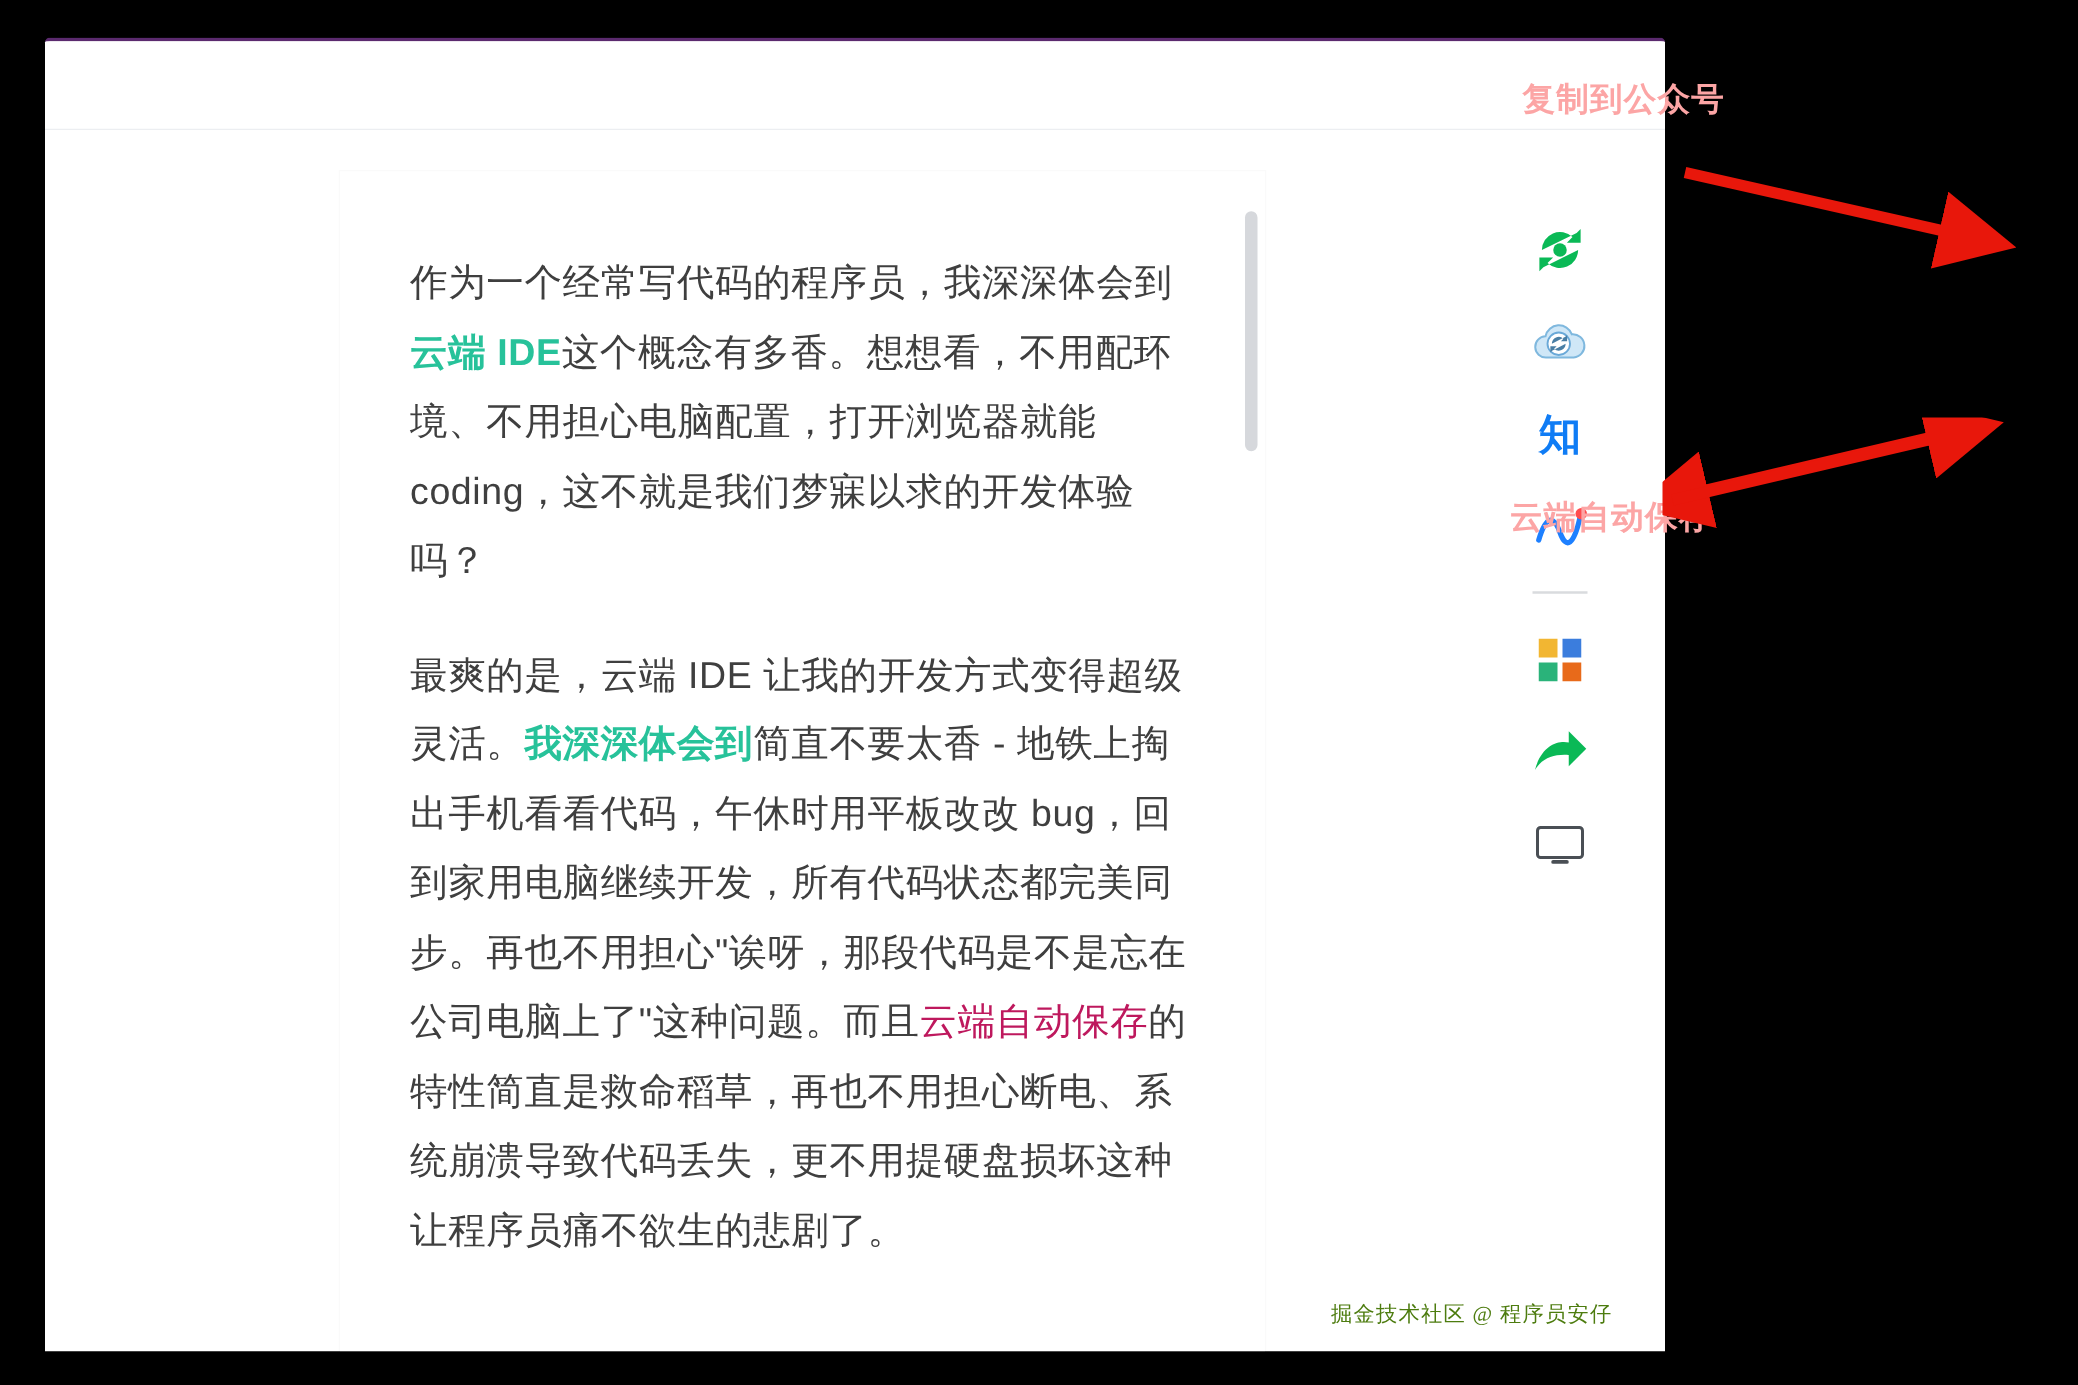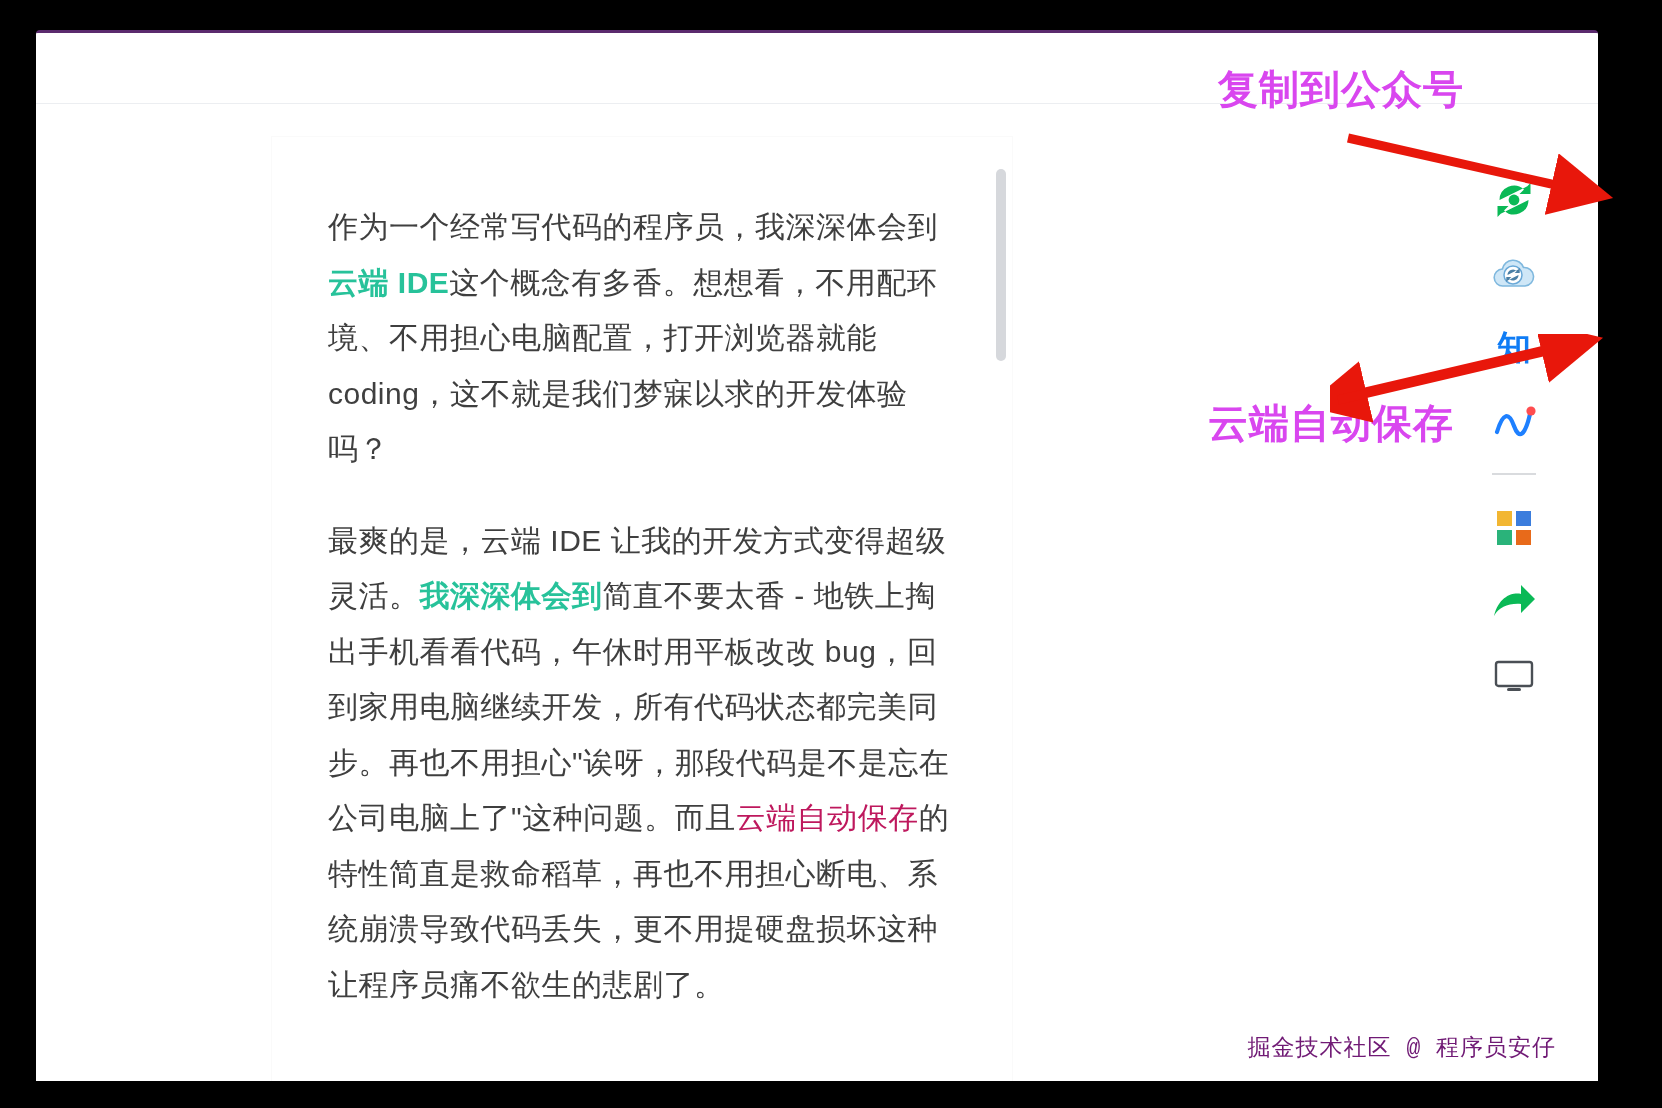--- a/index.html
+++ b/index.html
@@ -17,21 +17,21 @@
     width: 1662px;
     height: 1108px;
     background: #000000;
   }
 
   
   .window {
     position: absolute;
     left: 36px;
     top: 30px;
-    width: 1562px;
+    width: 1296px;
     height: 1048px;
     background: #ffffff;
     border-top: 3px solid #5b2a6e;
     border-radius: 4px 4px 0 0;
     overflow: hidden;
   }
 
   .window-topbar {
     position: absolute;
     left: 0;
@@ -124,45 +124,45 @@
   .zhihu-glyph {
     color: #0f7cf5;
     font-size: 34px;
     font-weight: bold;
     font-family: "DejaVu Sans", sans-serif;
   }
 
   
   .annot {
     position: absolute;
-    color: #d946ef;
+    color: #fca5a5;
     font-weight: bold;
-    font-size: 40px;
+    font-size: 26px;
     letter-spacing: 1px;
     white-space: nowrap;
     font-family: "DejaVu Sans", sans-serif;
   }
   .annot-1 { left: 1218px; top: 62px; }
   .annot-2 { left: 1208px; top: 396px; }
 
   .arrow-svg {
     position: absolute;
     pointer-events: none;
   }
 
   
   .watermark {
     position: absolute;
     right: 42px;
     bottom: 18px;
-    color: #701a75;
-    font-size: 23px;
+    color: #4d7c0f;
+    font-size: 17px;
     letter-spacing: 1px;
     white-space: nowrap;
-    font-family: Liberation Mono, monospace;
+    font-family: Liberation Serif, serif;
   }
 </style>
 </head>
 <body>
 
 <div id="root">
 
   <div class="window">
 
     <div class="window-topbar"></div>

